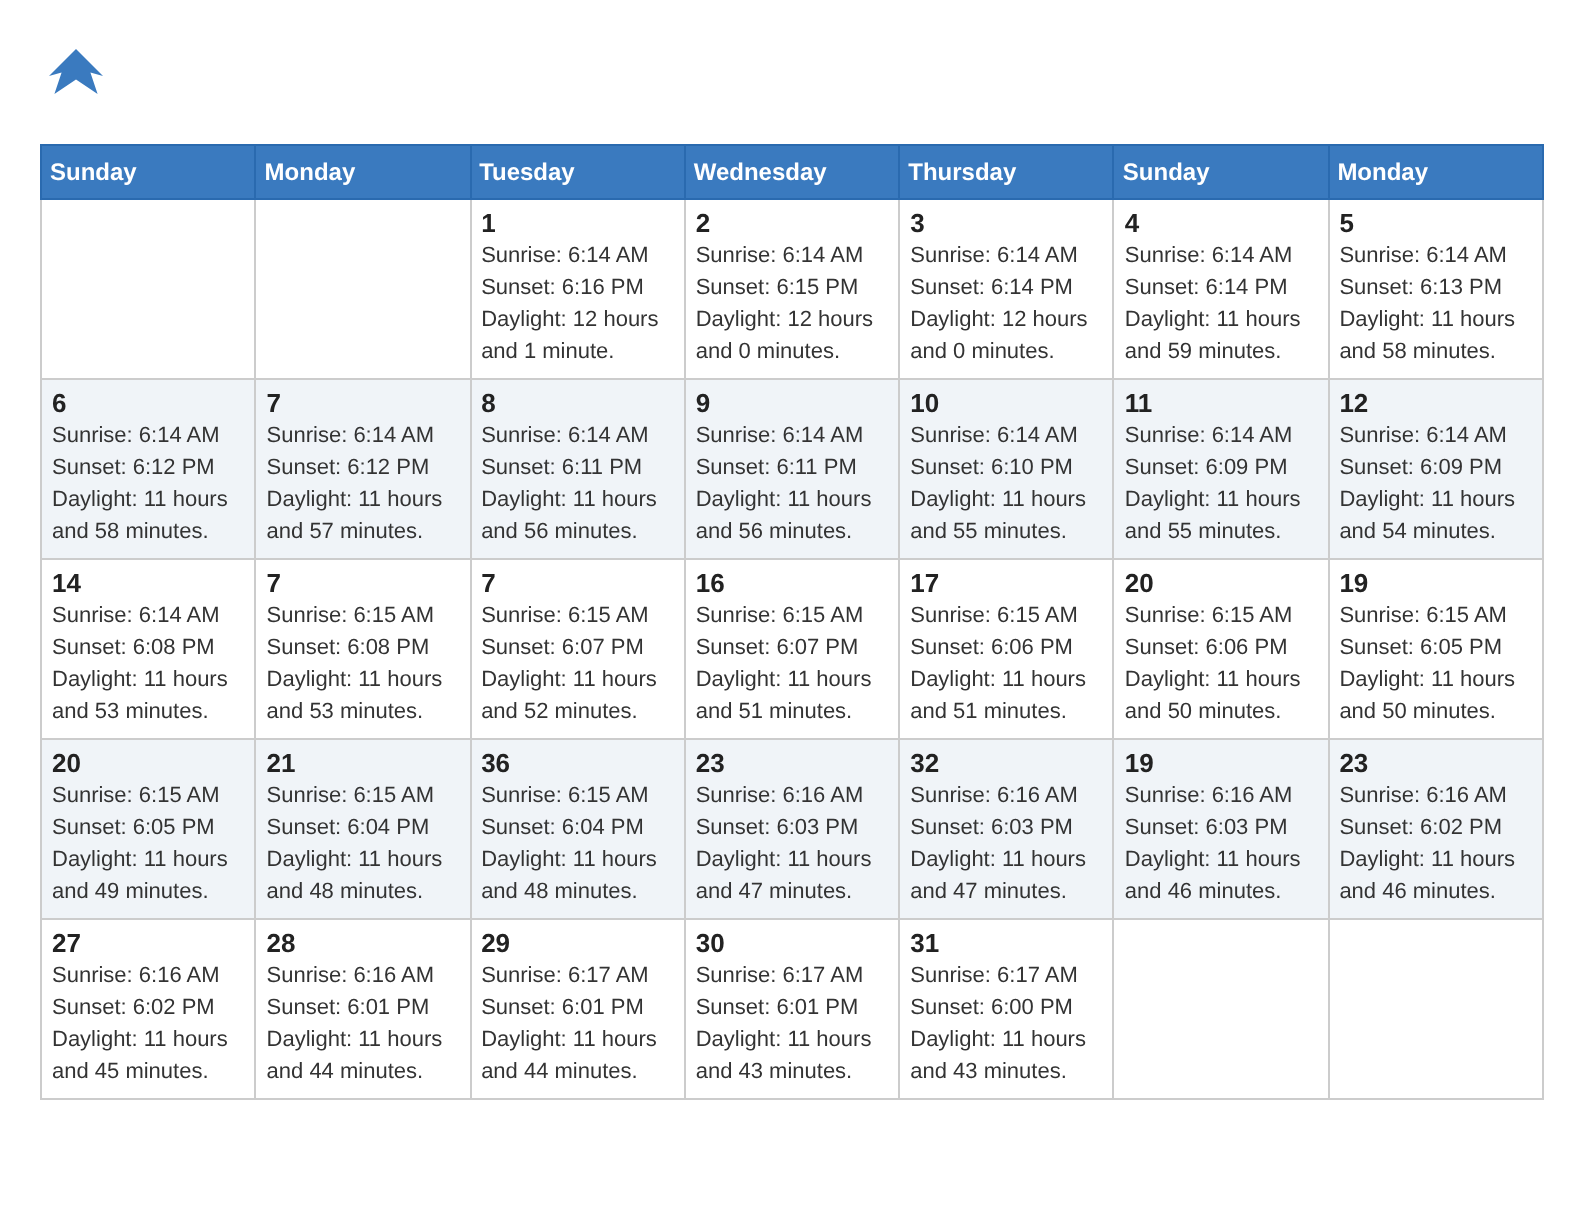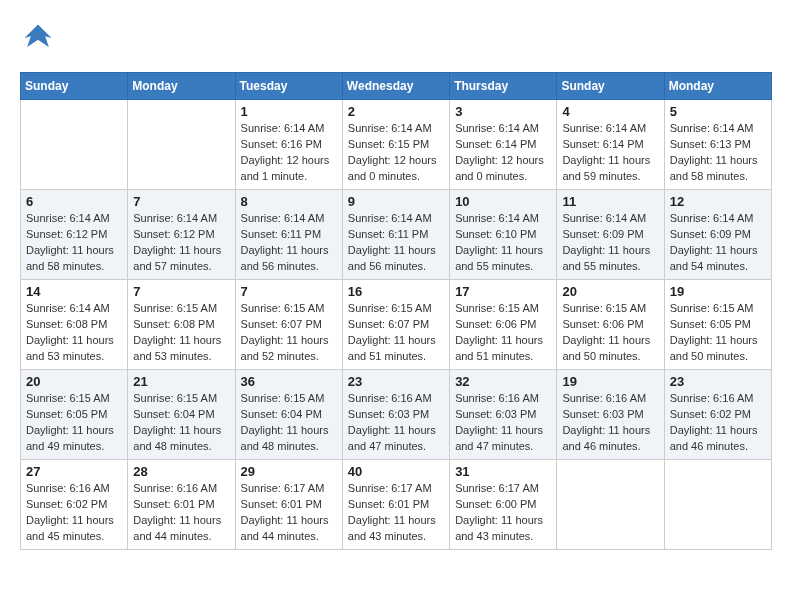--- a/index.html
+++ b/index.html
@@ -330,21 +330,21 @@
 and 44 minutes.</div>
         </td>
         <td>
           <span class="day-num">29</span>
           <div class="day-info" style="white-space: pre-line;">Sunrise: 6:17 AM
 Sunset: 6:01 PM
 Daylight: 11 hours
 and 44 minutes.</div>
         </td>
         <td>
-          <span class="day-num">40</span>
+          <span class="day-num">30</span>
           <div class="day-info" style="white-space: pre-line;">Sunrise: 6:17 AM
 Sunset: 6:01 PM
 Daylight: 11 hours
 and 43 minutes.</div>
         </td>
         <td>
           <span class="day-num">31</span>
           <div class="day-info" style="white-space: pre-line;">Sunrise: 6:17 AM
 Sunset: 6:00 PM
 Daylight: 11 hours

